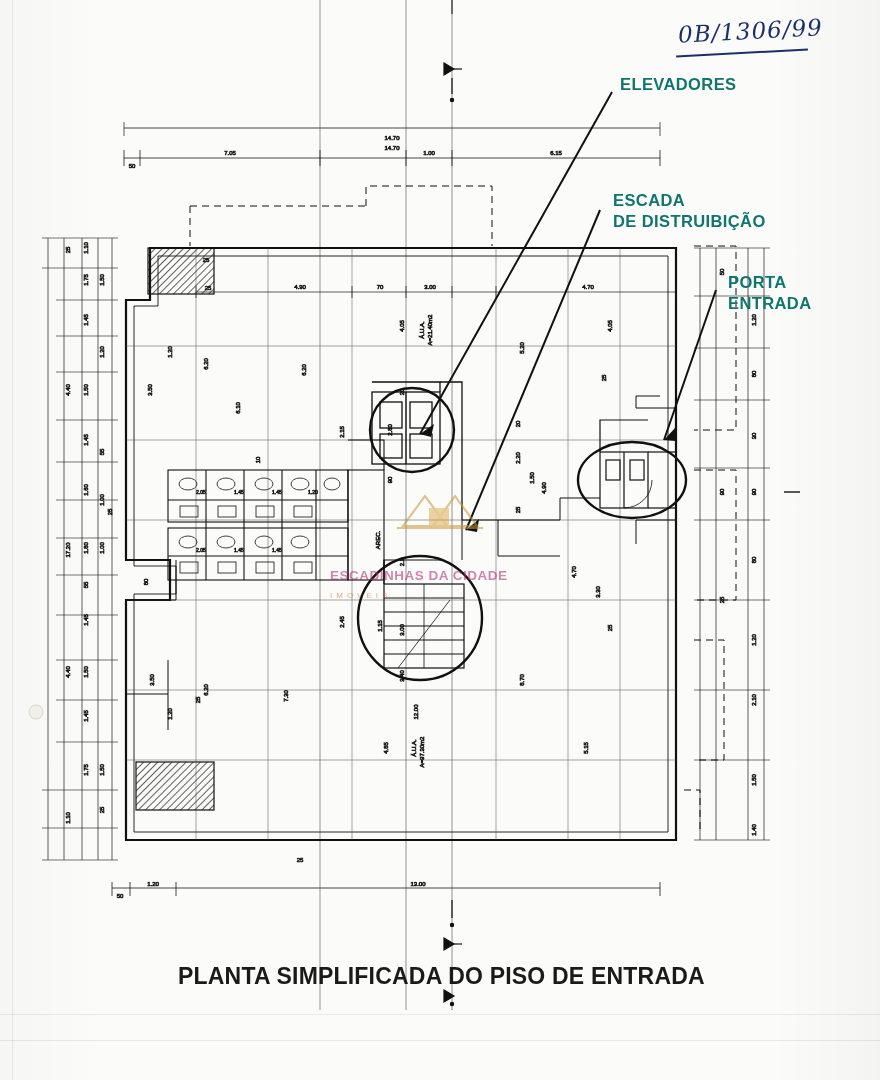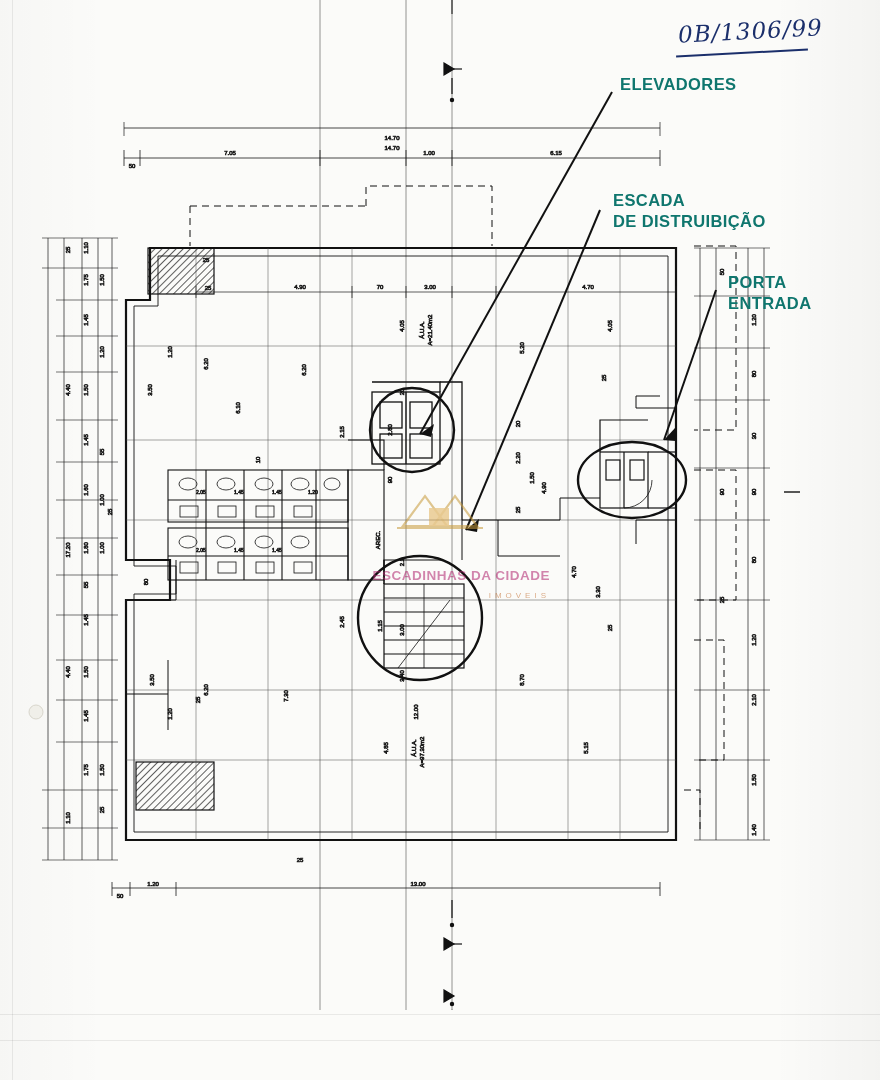--- a/index.html
+++ b/index.html
@@ -65,21 +65,21 @@
     color: #1a1a1a;
     letter-spacing: 0.2px;
     white-space: nowrap;
   }
   
   .watermark {
     position: absolute;
     left: 330px;
     top: 482px;
     width: 220px;
-    text-align: right;
+    text-align: left;
     pointer-events: none;
     opacity: 0.55;
   }
   .wm-title {
     font-family: "Liberation Sans", sans-serif;
     font-size: 13.5px;
     font-weight: bold;
     color: #b0246e;
     letter-spacing: 0.5px;
   }
@@ -487,14 +487,15 @@
         <path d="M8,44 L30,14 L52,44 Z"></path>
         <path d="M38,44 L60,14 L82,44 Z"></path>
         <rect x="34" y="26" width="20" height="18" fill="#d9a23d" stroke="none" opacity="0.85"></rect>
         <path d="M2,46 L88,46" stroke="#c79a3a" stroke-width="2"></path>
       </g>
     </svg>
     <div class="wm-title" style="margin-top:34px;">ESCADINHAS DA CIDADE</div>
     <div class="wm-sub">IMOVEIS</div>
   </div>
 
+  <div class="caption" style="left:178px;top:963px;">PLANTA SIMPLIFICADA DO PISO DE ENTRADA</div>
 
 </div>
 
 </body></html>

